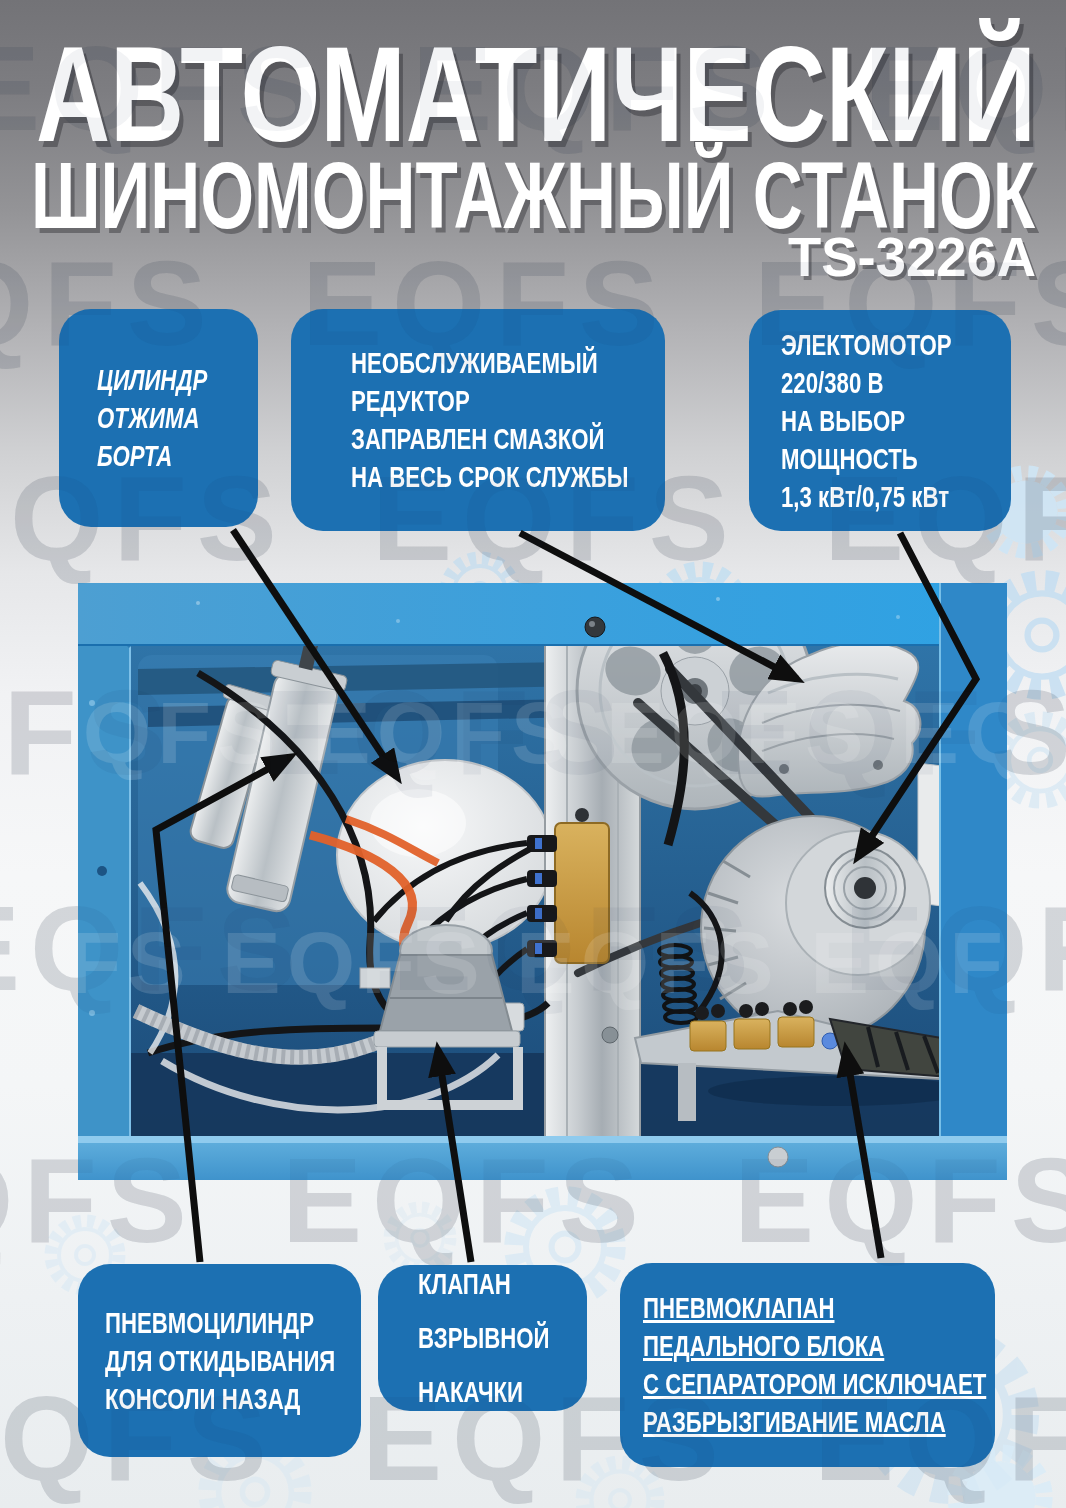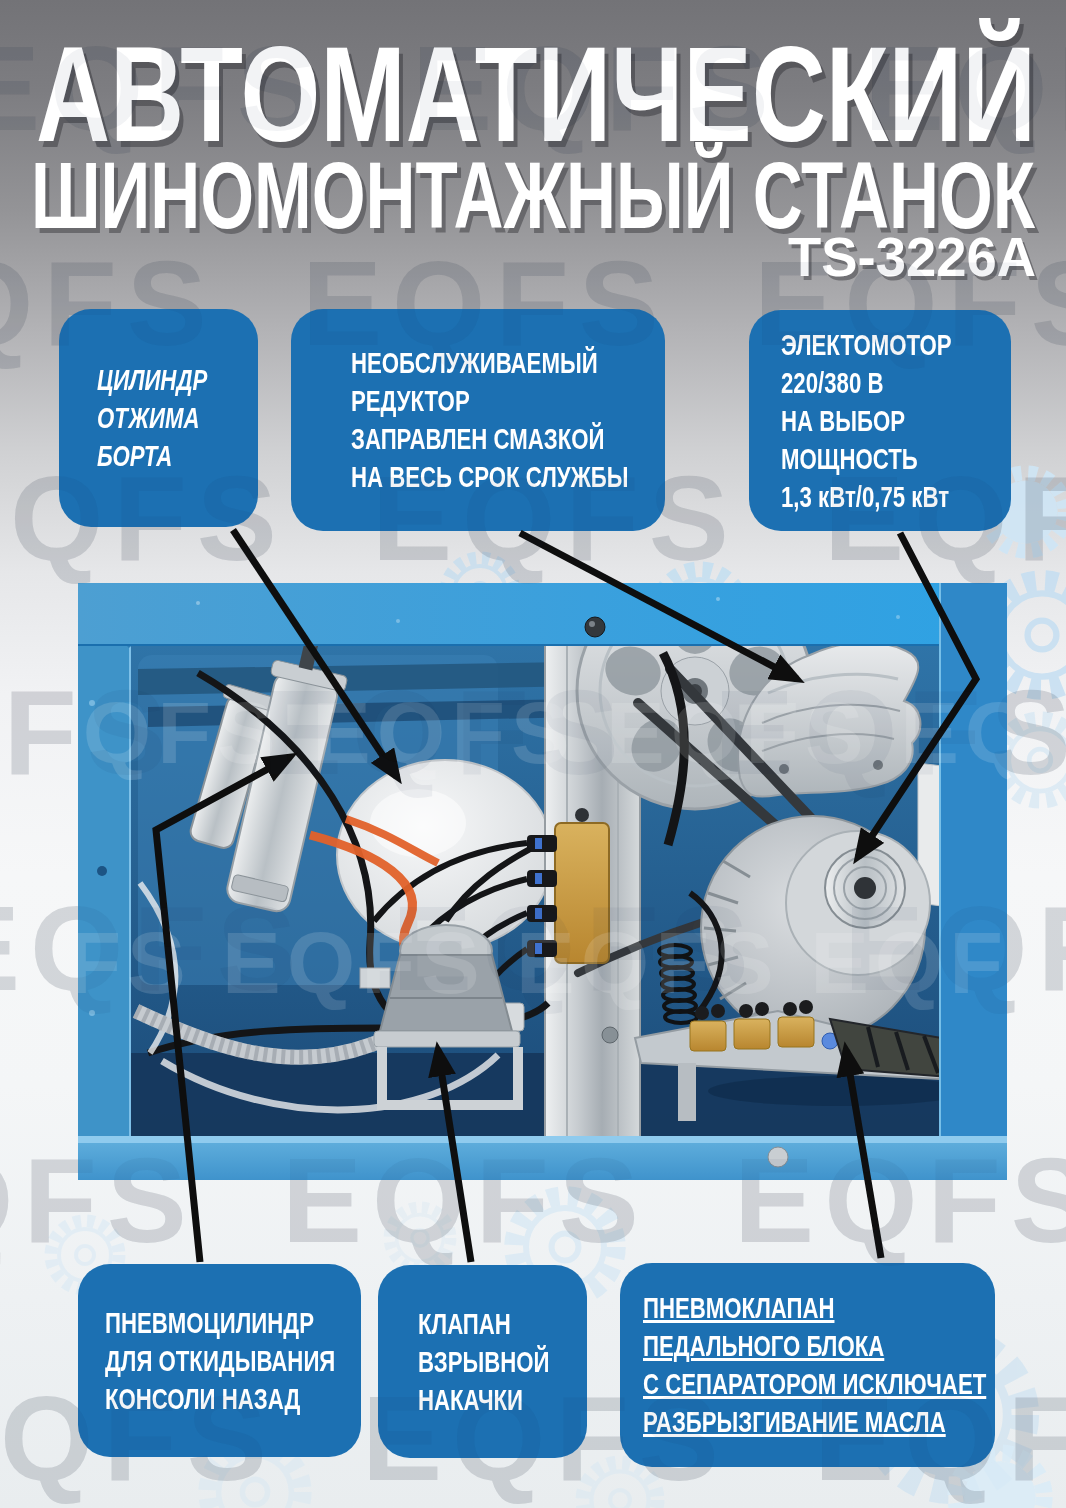--- a/index.html
+++ b/index.html
@@ -23,21 +23,21 @@
   .callout{
     position:absolute;z-index:3;background:#1c70b2;border-radius:32px;color:#fff;
     display:flex;flex-direction:column;justify-content:center;box-sizing:border-box;
   }
   .cl{font-weight:bold;font-size:30px;line-height:38px;white-space:nowrap;
     transform:scaleX(0.74);transform-origin:0 50%;}
   #co1{left:59px;top:309px;width:199px;height:218px;padding-left:38px;font-style:italic;}
   #co2{left:291px;top:309px;width:374px;height:222px;padding-left:60px;}
   #co3{left:749px;top:310px;width:262px;height:221px;padding-left:32px;}
   #co4{left:78px;top:1264px;width:283px;height:193px;padding-left:27px;}
-  #co5{left:378px;top:1265px;width:209px;height:193px;padding-left:40px;}
+  #co5{left:378px;top:1265px;width:209px;height:146px;padding-left:40px;justify-content:space-between;}
   #co6{left:620px;top:1263px;width:375px;height:204px;padding-left:23px;text-decoration:underline;}
 </style>
 </head>
 <body>
 
 <div class="poster">
 
   <svg class="decor" width="1066" height="1508" viewBox="0 0 1066 1508">
     <defs>
       <g id="gearT">

